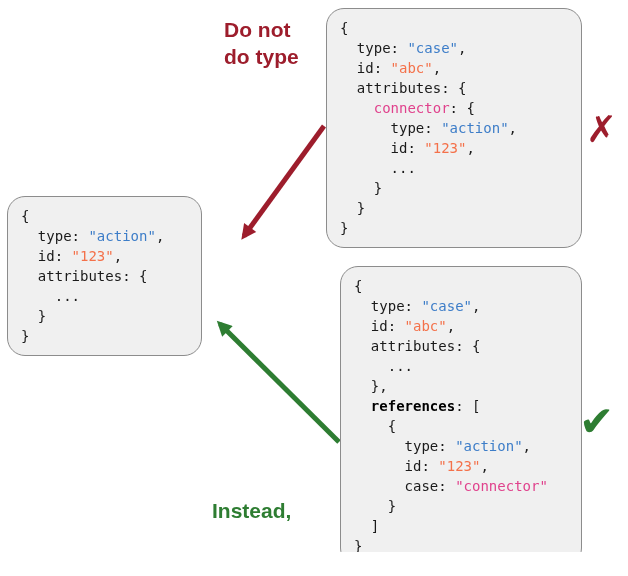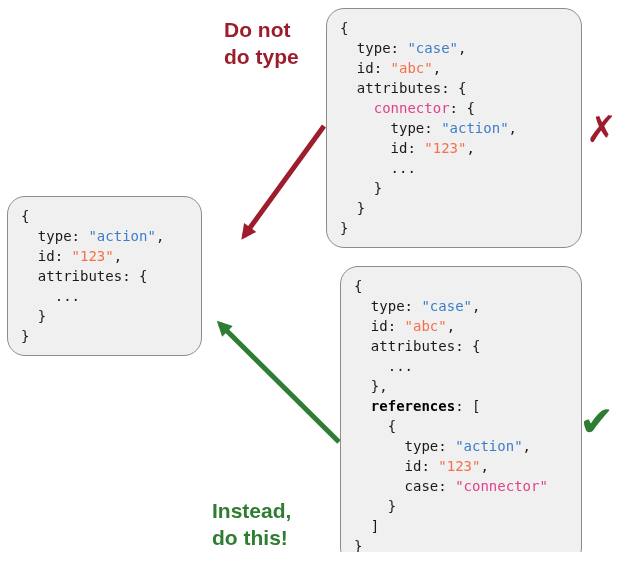--- a/index.html
+++ b/index.html
@@ -108,16 +108,15 @@
       <div class="code-line"><span>      case: </span><span class="tok-pink">"connector"</span></div>
       <div class="code-line"><span>    }</span></div>
       <div class="code-line"><span>  ]</span></div>
       <div class="code-line"><span>}</span></div>
     </div>
 
   <div class="mark check-mark">✔</div>
 
   <div class="label good-label">
     <div>Instead,</div>
-    <div>do this!</div>
   </div>
 
 </div>
 
 </body></html>

